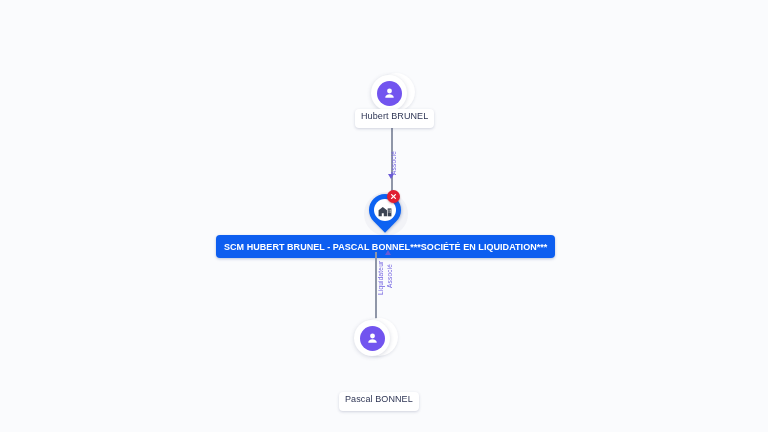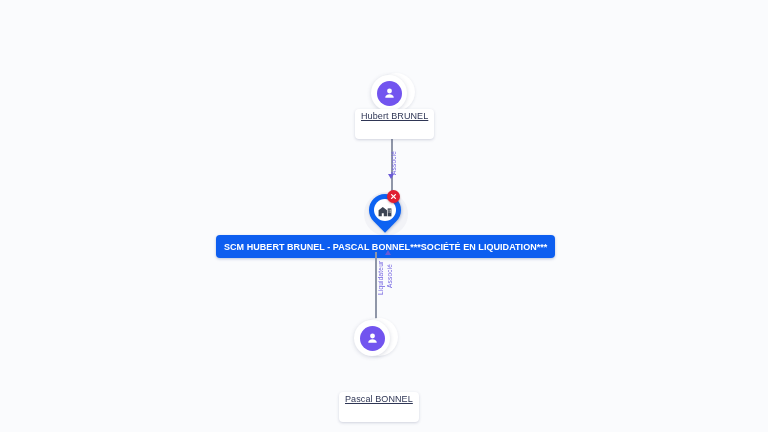--- a/index.html
+++ b/index.html
@@ -82,27 +82,26 @@
     display: flex;
     align-items: center;
     justify-content: center;
   }
   .person-avatar svg { display: block; }
 
   .node-chip {
     position: absolute;
     background: #ffffff;
     border-radius: 4px;
-    padding: 2px 6px 18px 6px;
+    padding: 2px 6px 7px 6px;
     font-size: 9px;
     color: #2f3655;
     white-space: nowrap;
     box-shadow: 0 1px 3px rgba(60,70,110,.22);
     letter-spacing: .1px;
-    text-decoration: underline;
   }
 
   
   .company-node {
     position: absolute;
     width: 56px;
     height: 52px;
   }
   .company-halo {
     position: absolute;

